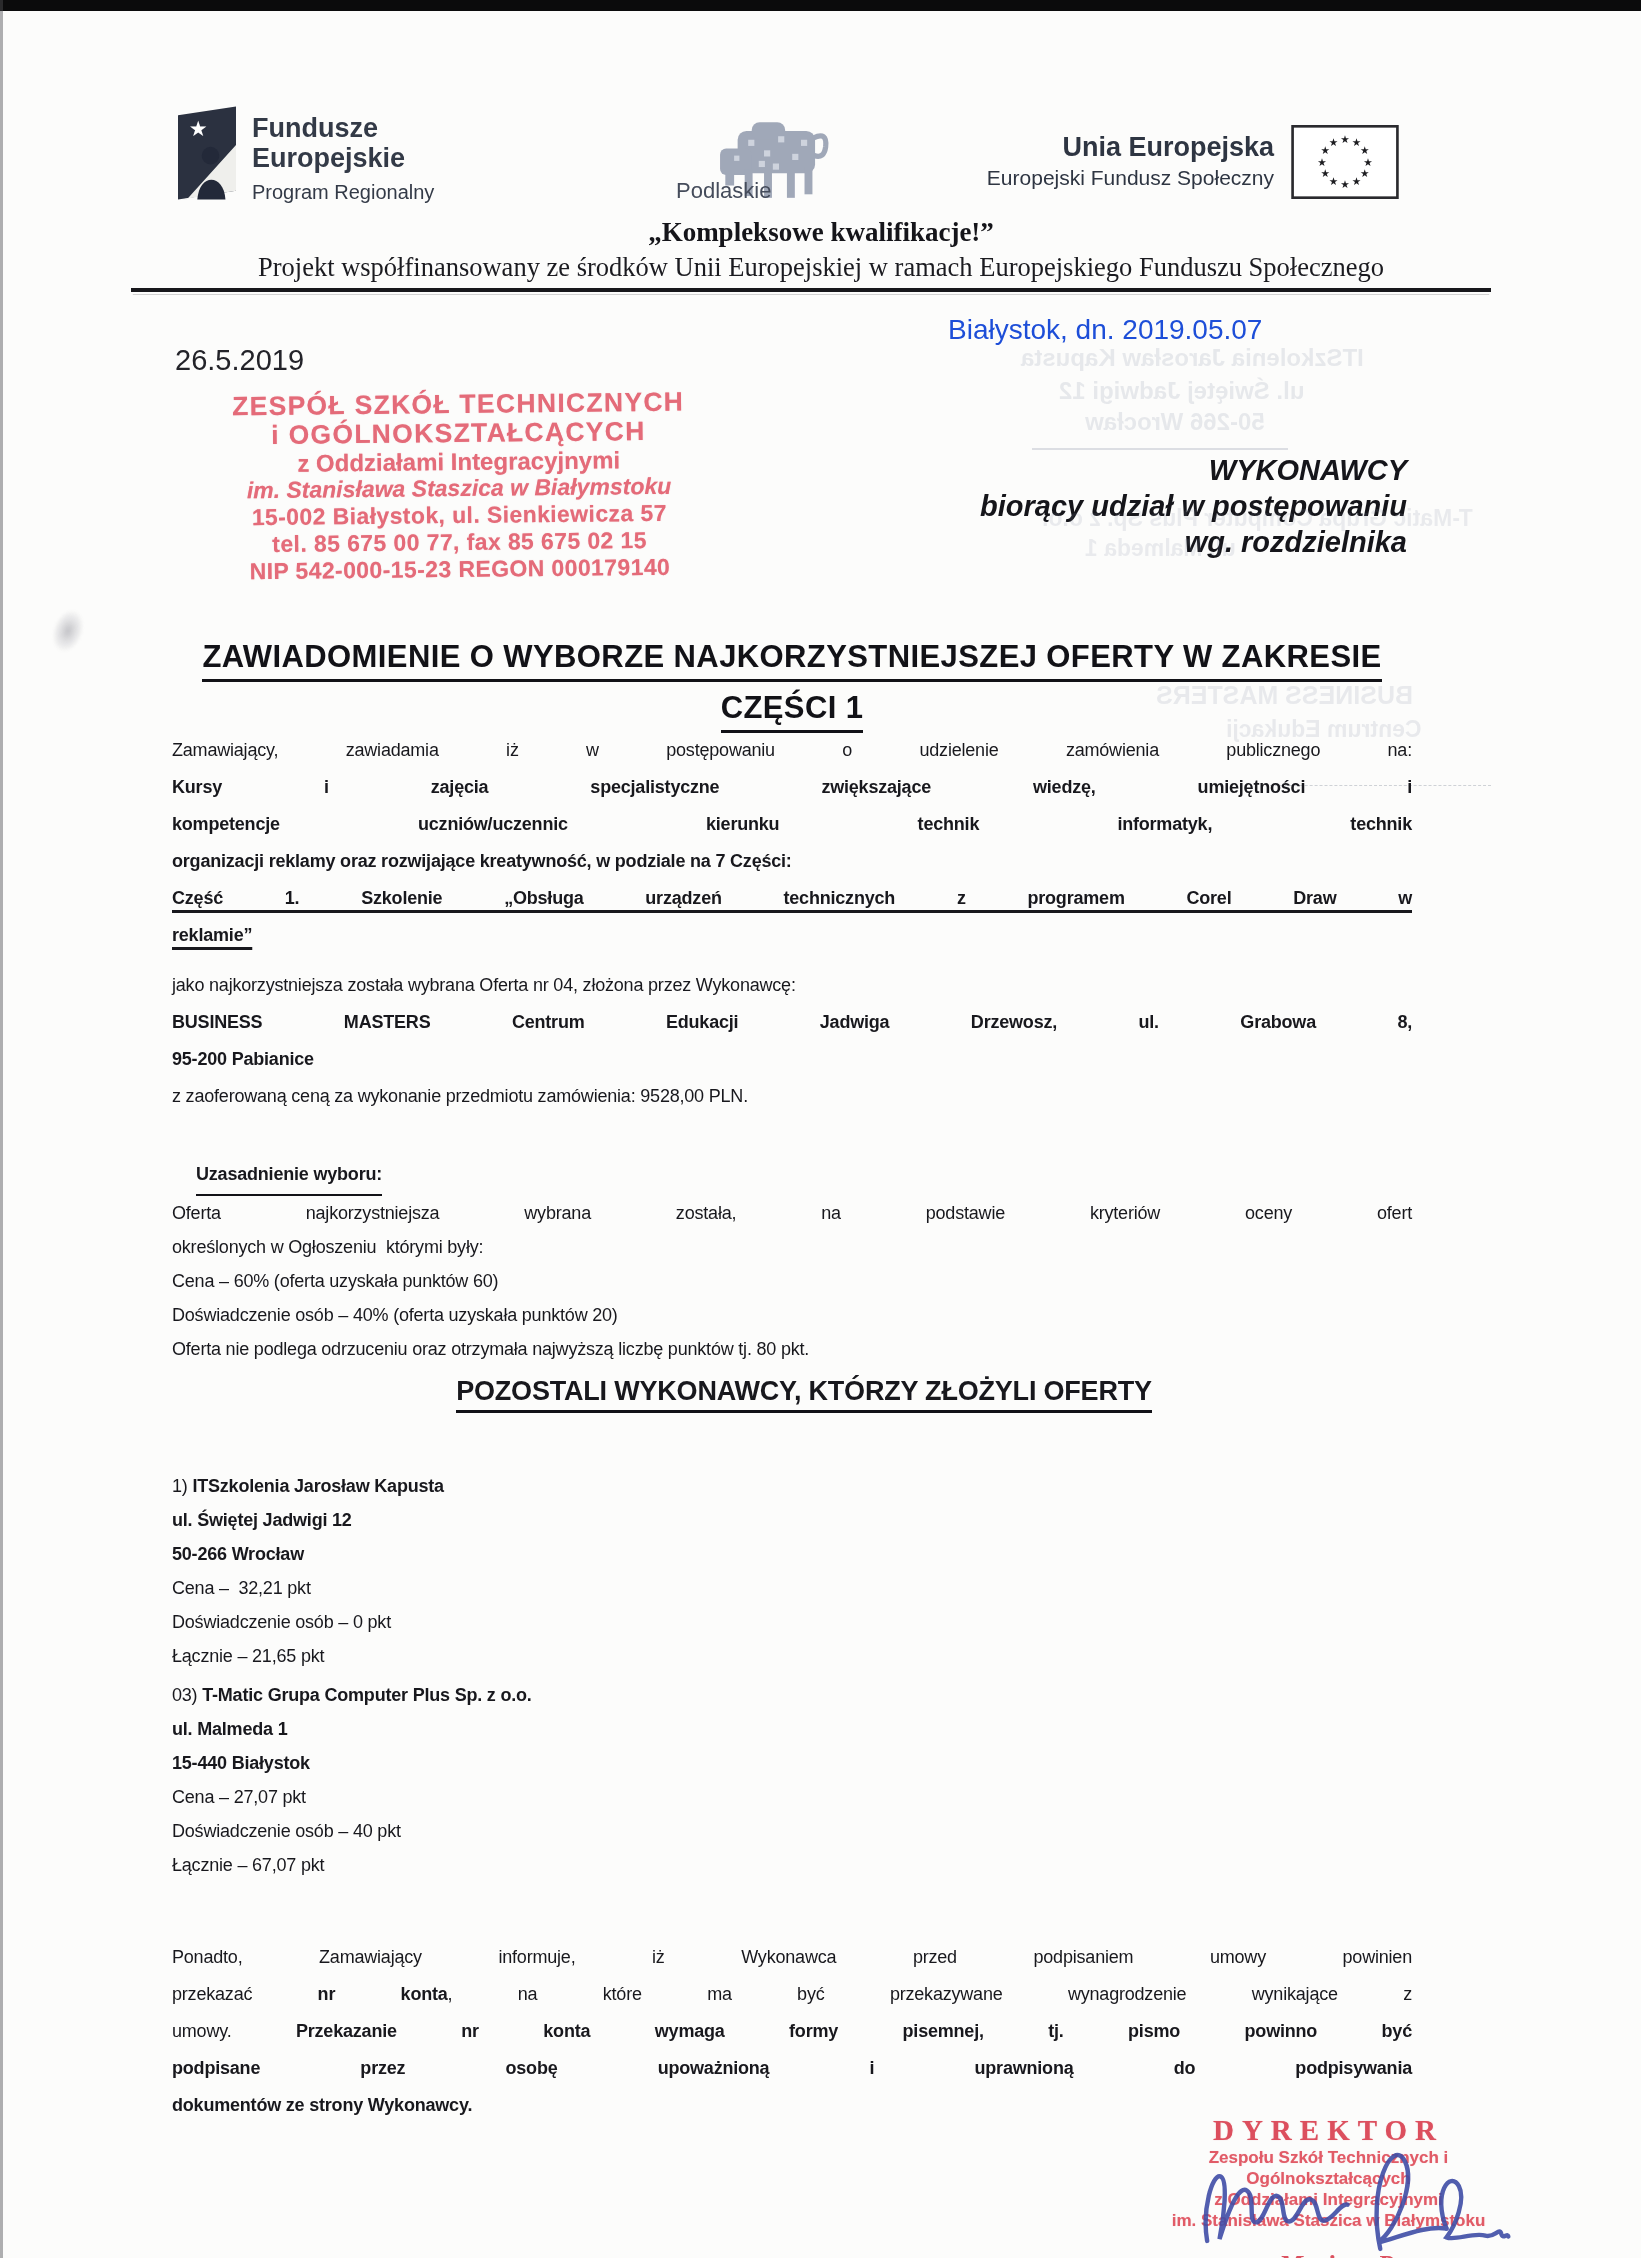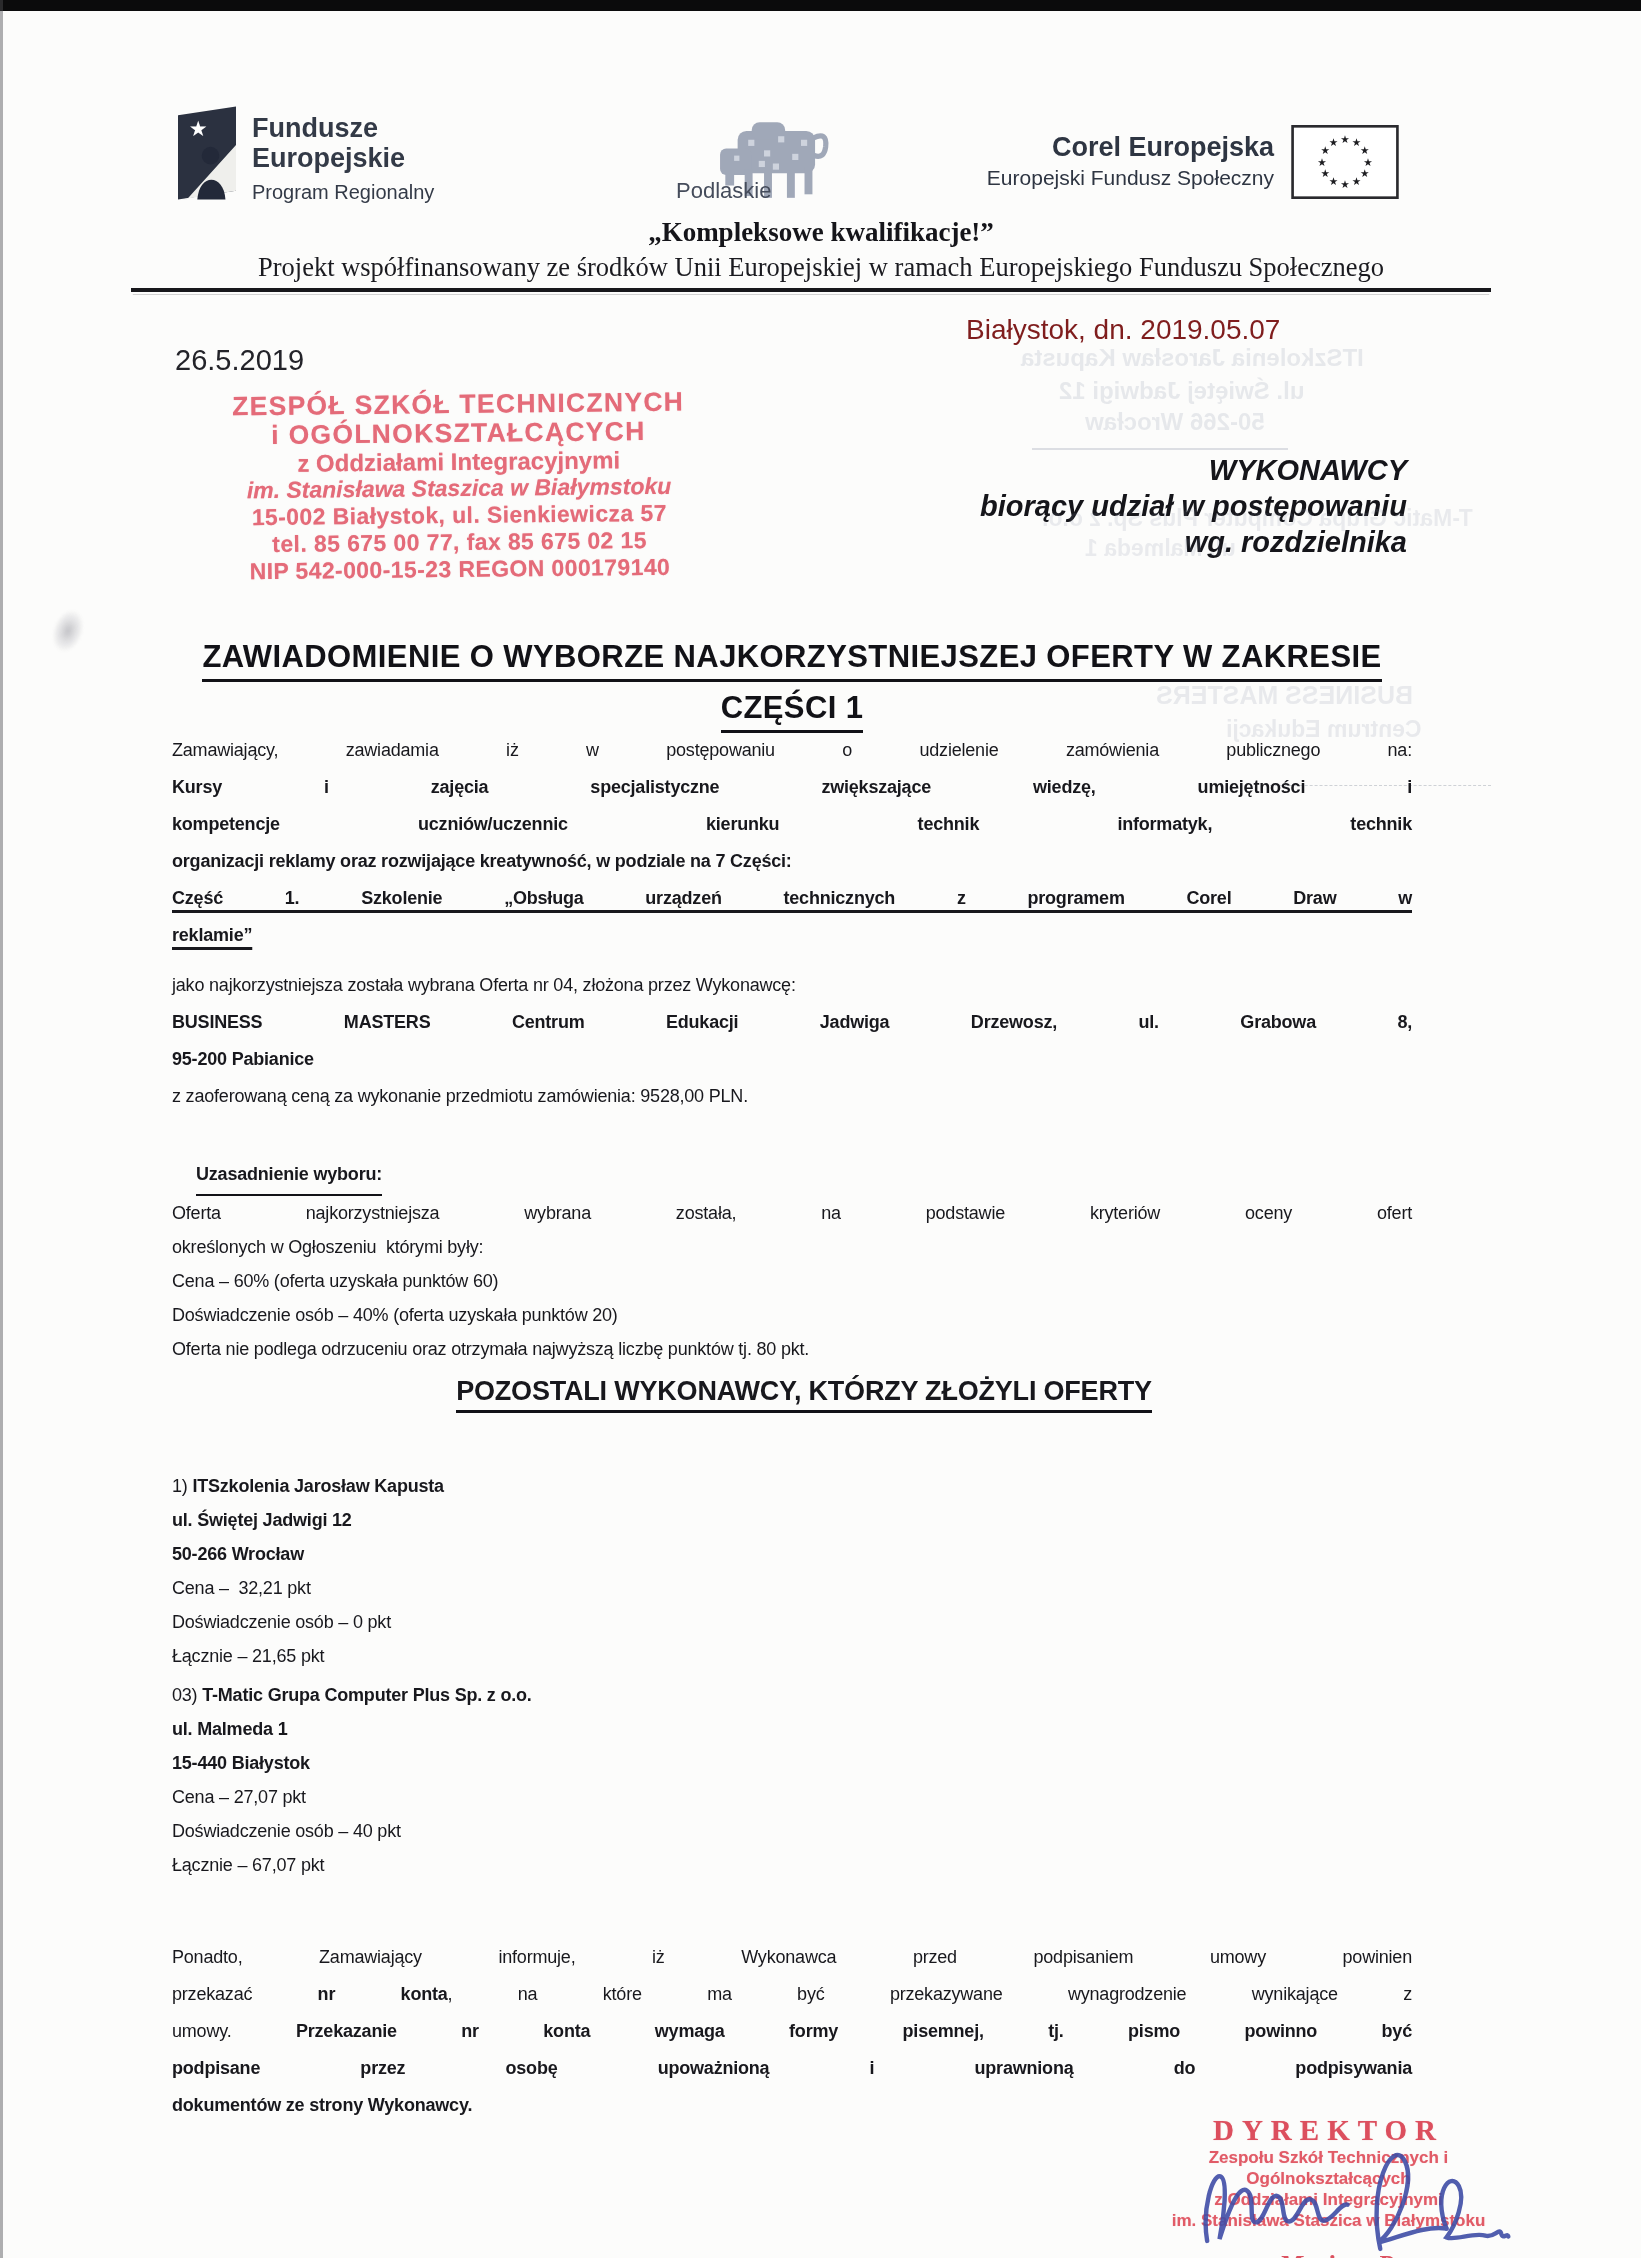--- a/index.html
+++ b/index.html
@@ -21,21 +21,21 @@
   .eu-text .l1{font-size:27px;font-weight:700;line-height:30px;}
   .eu-text .l2{font-size:21px;margin-top:4.4px;}
 
   .proj-title{left:0;top:217px;width:1642px;text-align:center;
               font-family:"Liberation Serif",serif;font-weight:700;font-size:27px;color:#15151a;}
   .proj-sub{left:0;top:252px;width:1642px;text-align:center;
             font-family:"Liberation Serif",serif;font-size:26.5px;color:#1b1b20;}
   .rule{left:131px;top:288px;width:1360px;height:3.5px;background:#17171b;
         box-shadow:0 4.4px 0 -1.8px rgba(25,25,30,.45);}
 
-  .date-right{left:948px;top:314px;font-size:28px;color:#7f1d1d;margin-left:18px;}
+  .date-right{left:948px;top:314px;font-size:28px;color:#1d4ed8;}
   .date-left{left:175px;top:344px;font-size:29px;color:#232329;}
 
   .school-stamp{left:221px;top:390px;width:476px;text-align:center;color:#e46b79;
                 transform:rotate(-.6deg);text-shadow:0 0 0.9px rgba(228,107,121,.55);}
   .school-stamp .s1{font-size:26.5px;font-weight:700;letter-spacing:1.3px;line-height:29px;}
   .school-stamp .s3{font-size:24px;font-weight:600;line-height:27px;}
   .school-stamp .s4{font-size:23px;font-style:italic;font-weight:600;line-height:27px;}
   .school-stamp .s5{font-size:23px;font-weight:600;line-height:27px;letter-spacing:0.4px;}
 
   .addressee{right:235px;top:452px;text-align:right;font-weight:700;font-style:italic;
@@ -117,21 +117,21 @@
         <rect x="90" y="44" width="7" height="7"></rect>
       <rect x="52" y="52" width="7" height="7"></rect>
         <rect x="100" y="28" width="7" height="7"></rect>
       <rect x="68" y="55" width="7" height="7"></rect>
         <rect x="24" y="46" width="6" height="6"></rect>
     </g>
   </svg>
   <div class="abs podlaskie-label">Podlaskie</div>
 
   <div class="abs eu-text">
-    <div class="l1">Corel Europejska</div>
+    <div class="l1">Unia Europejska</div>
     <div class="l2">Europejski Fundusz Społeczny</div>
   </div>
   <svg class="abs" style="left:1291px;top:125px;" width="108" height="74" viewBox="0 0 122 84">
     <rect x="1.5" y="1.5" width="119" height="81" fill="#ffffff" stroke="#2a2a2e" stroke-width="3"></rect>
     <g fill="#1c1c20" font-family="DejaVu Sans" font-size="12" text-anchor="middle">
       <text x="87" y="46">★</text>
         <text x="83.5" y="59">★</text>
         <text x="74" y="68.5">★</text>
       <text x="61" y="72">★</text>
         <text x="48" y="68.5">★</text>

